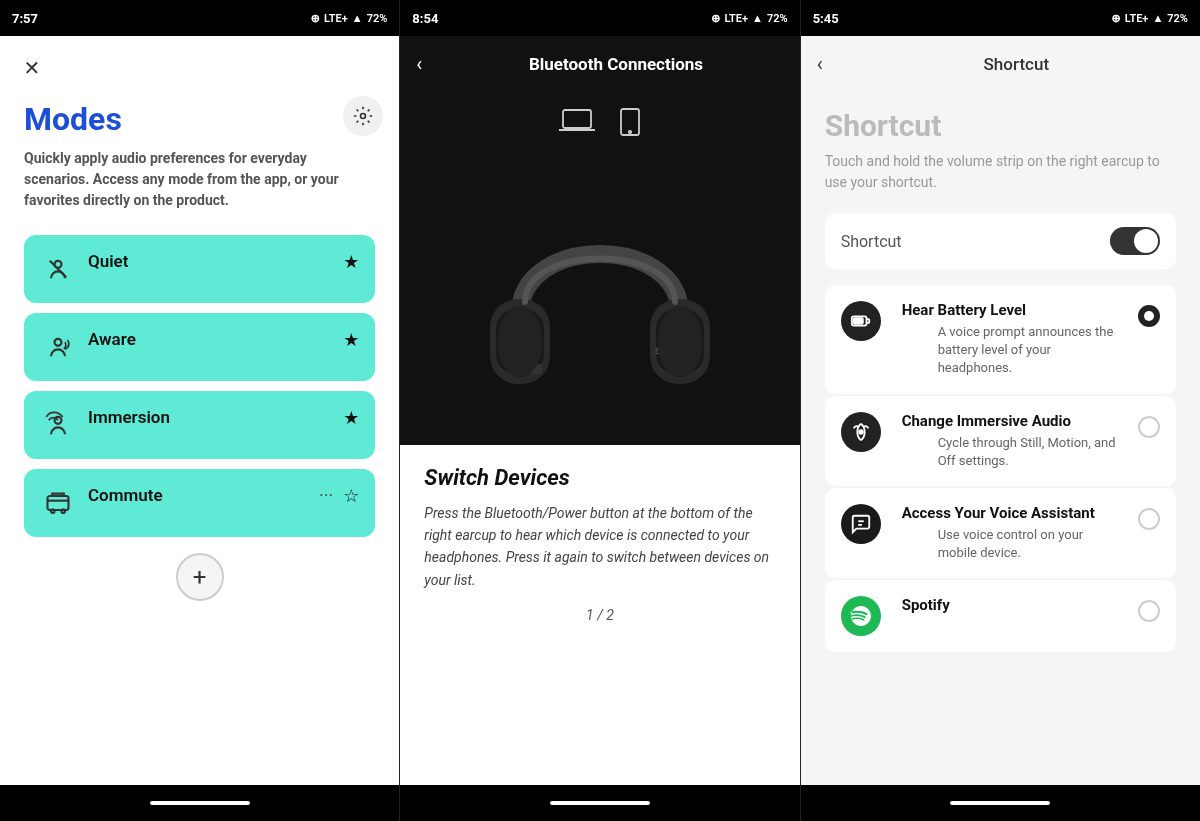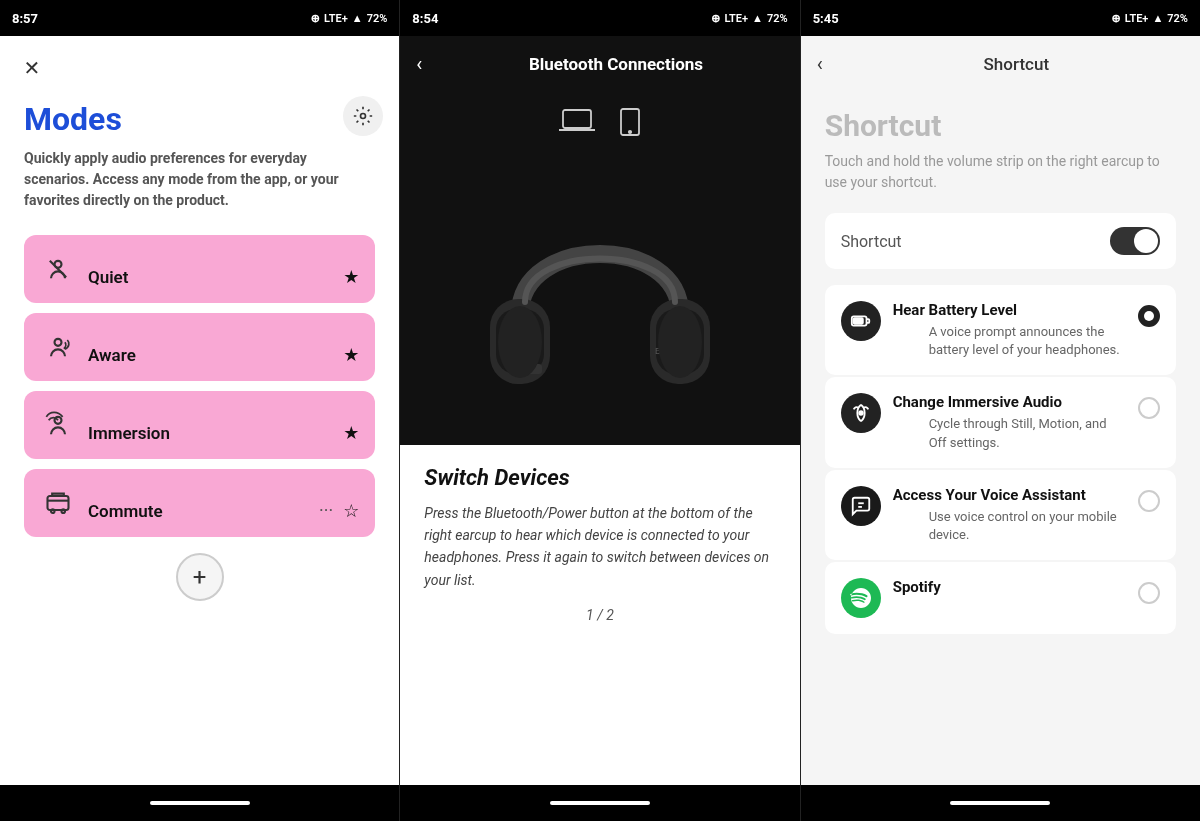--- a/index.html
+++ b/index.html
@@ -82,22 +82,22 @@
     }
     .panel1-desc {
       font-size: 14px;
       color: #555;
       line-height: 1.5;
       margin-bottom: 24px;
       font-weight: bold;
     }
     .mode-item {
       display: flex;
-      align-items: flex-end;
-      background: #f9a8d4;
+      align-items: flex-start;
+      background: #5eead4;
       border-radius: 12px;
       padding: 16px;
       margin-bottom: 10px;
       cursor: pointer;
     }
     .mode-icon {
       width: 36px;
       height: 36px;
       display: flex;
       align-items: center;
@@ -283,21 +283,21 @@
       right: 2px;
       transition: right 0.2s;
     }
     .shortcut-option {
       background: #fff;
       border-radius: 10px;
       padding: 16px;
       margin-bottom: 2px;
       display: flex;
       align-items: flex-start;
-      gap: 12px;
+      gap: 21px;
     }
     .shortcut-option + .shortcut-option {
       margin-top: 2px;
     }
     .option-icon {
       width: 40px;
       height: 40px;
       border-radius: 50%;
       background: #222;
       display: flex;
@@ -374,21 +374,21 @@
       width: 1px;
       background: #222;
       flex-shrink: 0;
     }
   </style>
 </head>
 <body>
 
 <div class="panel">
   <div class="status-bar">
-    <span class="time">8:57</span>
+    <span class="time">7:57</span>
     <div class="icons">
       <span>⊕</span>
       <span>LTE+</span>
       <span>▲</span>
       <span>72%</span>
     </div>
   </div>
   <div class="panel-body panel1-body">
     <div class="close-btn">✕</div>
     <div class="panel1-title">Modes</div>

